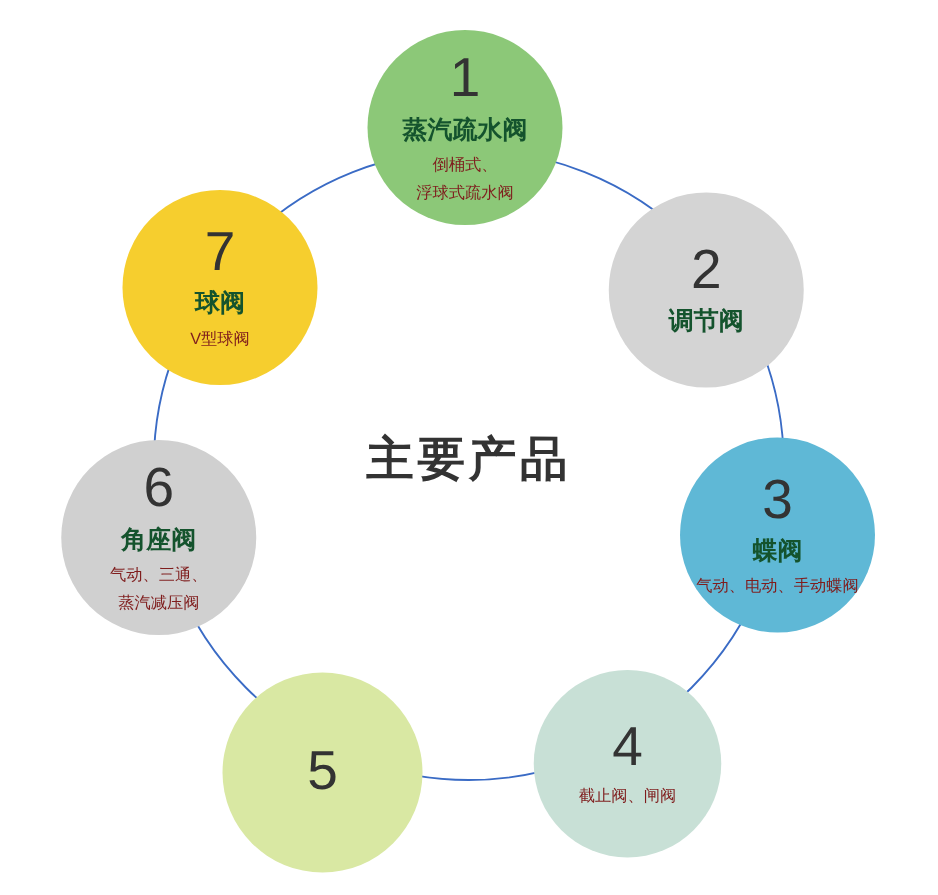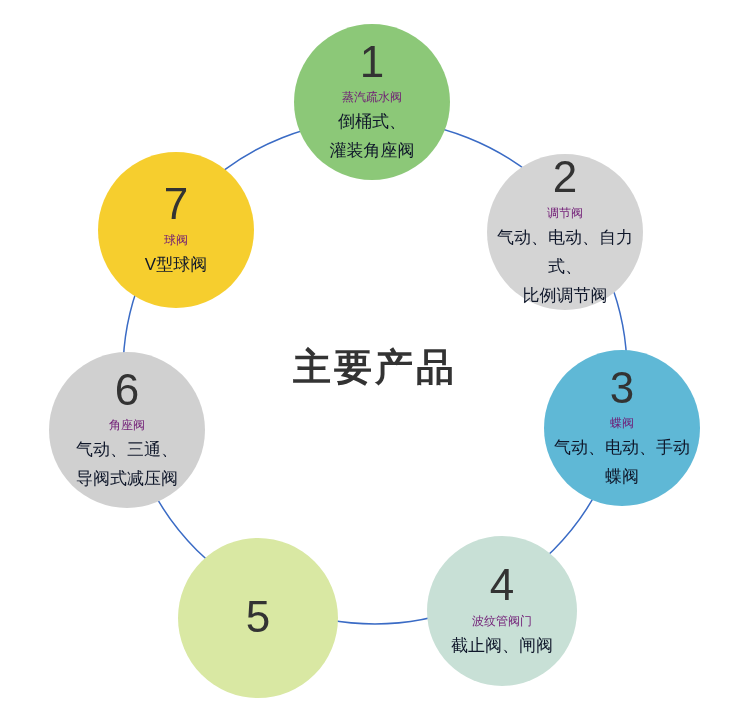--- a/index.html
+++ b/index.html
@@ -28,28 +28,28 @@
     padding:6px 8px;
   }
   .num{
     font-size:44px;
     line-height:1.1;
     color:#333333;
     font-weight:400;
     margin-bottom:2px;
   }
   .ttl{
-    font-size:12px;
-    font-weight:400;
-    color:#701a75;
+    font-size:20px;
+    font-weight:700;
+    color:#14532d;
     line-height:1.5;
   }
   .sub{
-    font-size:17px;
-    color:#0f172a;
+    font-size:13px;
+    color:#7f1d1d;
     line-height:1.7;
     margin-top:2px;
   }
   .center-title{
     position:absolute;
     left:0;top:342px;
     width:750px;
     text-align:center;
     font-size:38px;
     font-weight:700;
@@ -75,59 +75,54 @@
     <circle cx="375" cy="372" r="252" fill="none" stroke-width="1.5" stroke="#3a6bc5"></circle>
   </svg>
 
   <div class="center-title">主要产品</div>
 
   <div class="node n1" style="background-color: rgb(140, 200, 120);">
     <div class="num">1</div>
     <div class="ttl">蒸汽疏水阀</div>
     <div class="sub">
       <span>倒桶式、</span><br>
-      <span>灌装角座阀</span>
+      <span>浮球式疏水阀</span>
     </div>
   </div>
 
   <div class="node n2" style="background-color: rgb(212, 212, 212);">
     <div class="num">2</div>
     <div class="ttl">调节阀</div>
-    <div class="sub">
-      <span>气动、电动、自力式、</span><br>
-      <span>比例调节阀</span>
-    </div>
   </div>
 
   <div class="node n3" style="background-color: rgb(95, 184, 214);">
     <div class="num">3</div>
     <div class="ttl">蝶阀</div>
     <div class="sub">
       <span>气动、电动、手动蝶阀</span>
     </div>
   </div>
 
   <div class="node n4" style="background-color: rgb(200, 224, 214);">
     <div class="num">4</div>
-    <div class="ttl">波纹管阀门</div>
     <div class="sub">
       <span>截止阀、闸阀</span>
     </div>
   </div>
 
   <div class="node n5" style="background-color: rgb(217, 232, 163);">
     <div class="num">5</div>
   </div>
 
   <div class="node n6" style="background-color: rgb(208, 208, 208);">
     <div class="num">6</div>
     <div class="ttl">角座阀</div>
     <div class="sub">
       <span>气动、三通、</span><br>
-      <span>导阀式减压阀</span>
+      <span>蒸汽减压阀</span>
     </div>
   </div>
 
   <div class="node n7" style="background-color: rgb(246, 206, 46);">
     <div class="num">7</div>
     <div class="ttl">球阀</div>
     <div class="sub">
       <span>V型球阀</span>
     </div>
   </div>

